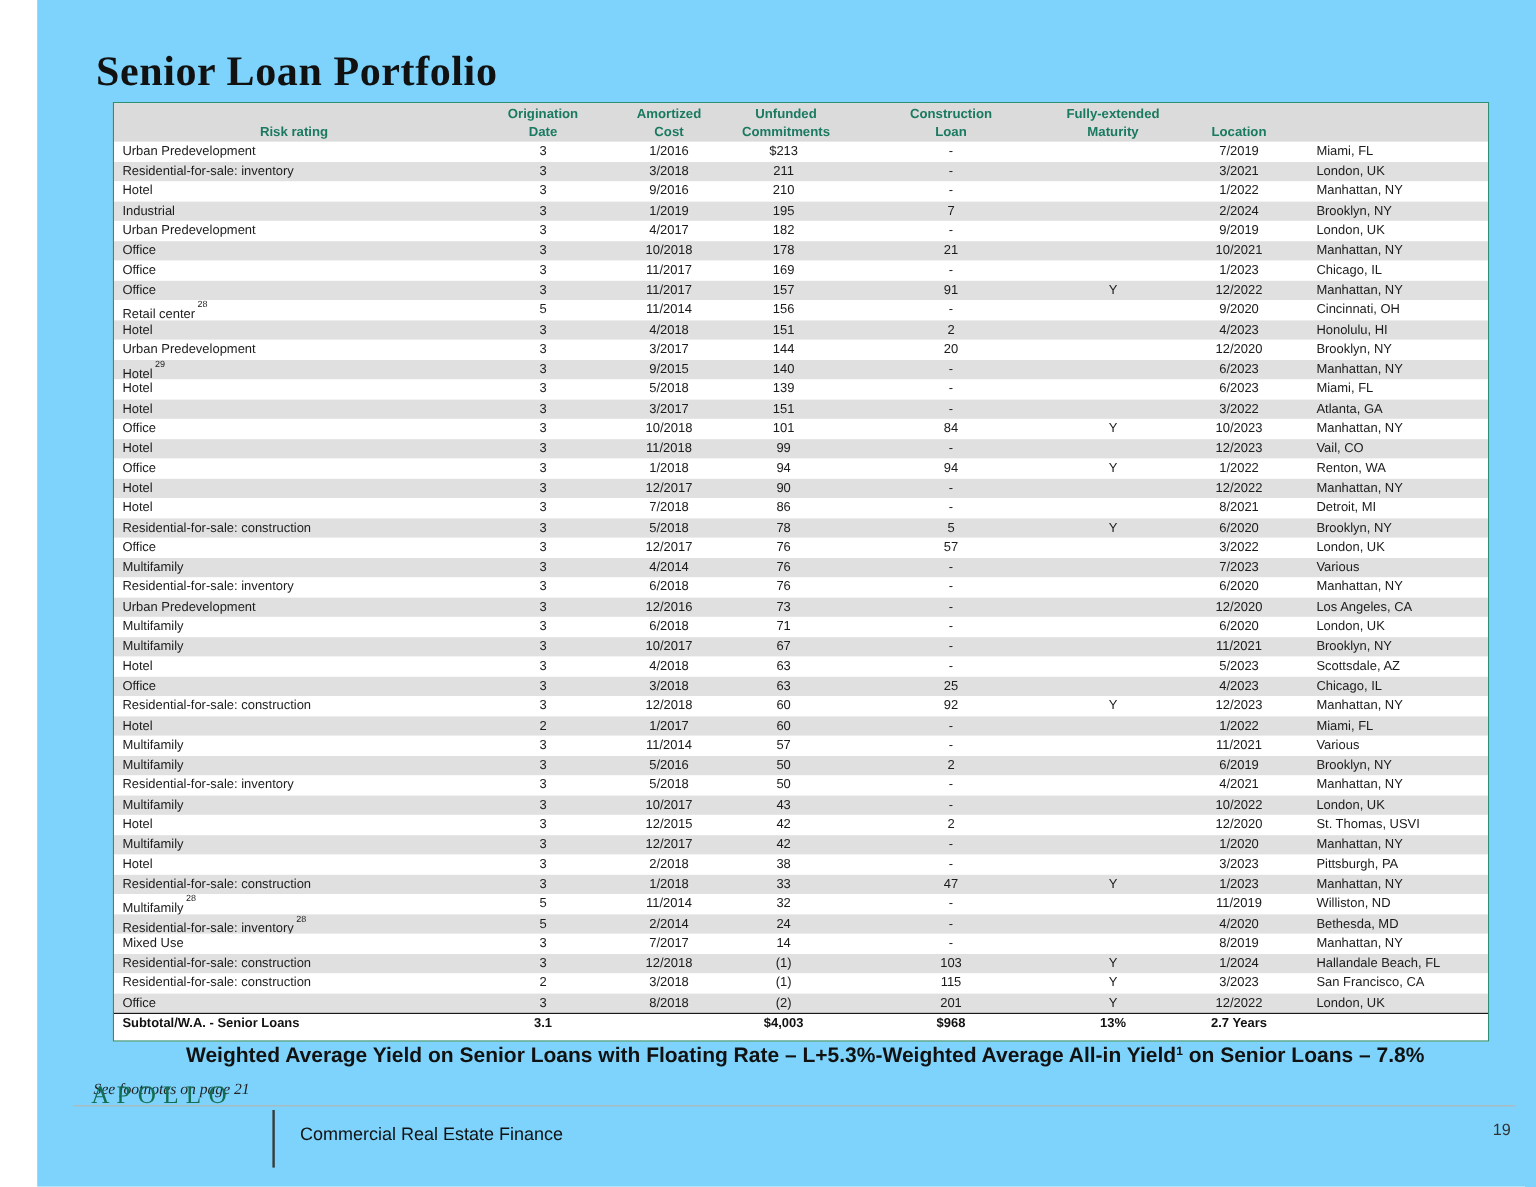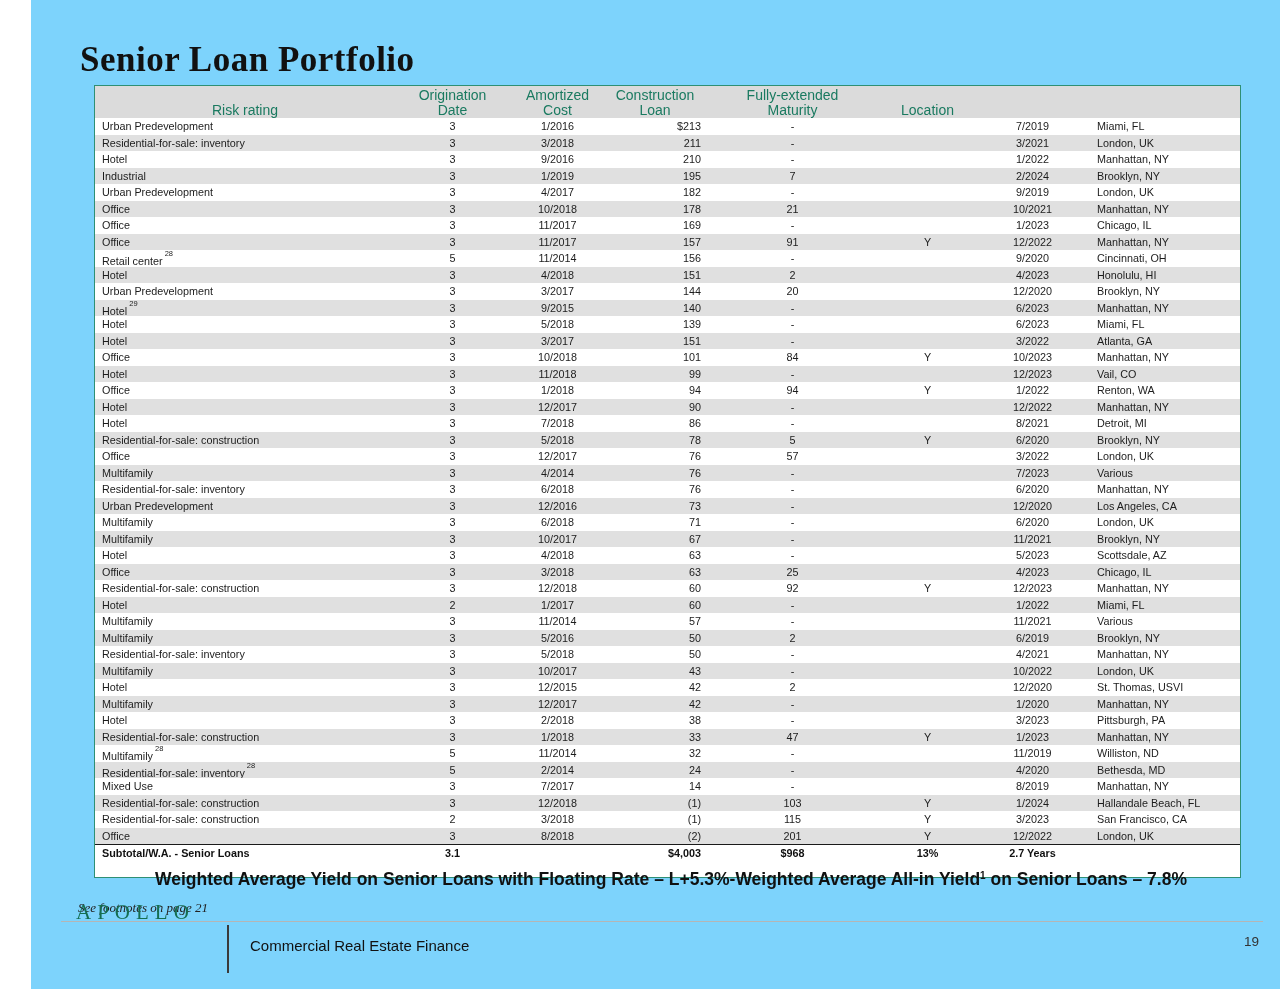--- a/index.html
+++ b/index.html
@@ -16,28 +16,28 @@
   .loan-table {
     position:absolute; left:63px; top:85px; width:1147px;
     border:1.5px solid #2f8f74; background:#fff;
   }
   .grid {
     display:grid;
     grid-template-columns:300px 115px 95px 100px 175px 95px 115px 149px;
   }
   .thead { background:#dbdbdb; padding-top:2px; }
   .hcell { display:flex; flex-direction:column; justify-content:flex-end; }
-  .h1, .h2 { height:15px; line-height:15px; font-size:14px; font-weight:400; color:#1a7a60; white-space:nowrap; }
+  .h1, .h2 { height:15px; line-height:15px; font-size:11px; font-weight:700; color:#1a7a60; white-space:nowrap; }
   .cell { height:16.5px; line-height:16.5px; font-size:10.8px; color:#1c1c1c; white-space:nowrap; overflow:hidden; }
   .trow:nth-child(even) { background:#e0e0e0; }
   .al { text-align:left; padding-left:7px; }
   .ac { text-align:center; }
-  .ar { text-align:right; padding-right:4px; }
+  .ar { text-align:center; padding-right:4px; }
   .subtotal-row { border-top:1.5px solid #1a1a1a; font-weight:700; }
-  .subtotal-row .cell { height:32px; line-height:17.5px; font-weight:700; color:#111; }
+  .subtotal-row .cell { height:22px; line-height:17.5px; font-weight:700; color:#111; }
   sup.fnsup { font-size:7.5px; position:relative; top:-4px; margin-left:2px; }
 
   .summary {
     position:absolute; top:869px; left:0; width:100%;
     display:flex; justify-content:center; 
     font-size:17.5px; font-weight:700; color:#111; white-space:nowrap;
   }
   .summary .sum-sup { font-size:10px; position:relative; top:-6px; }
 
   .footnote {
@@ -75,20 +75,24 @@
           <div class="h1">&nbsp;</div>
           <div class="h2">Risk rating</div>
         </div>
         <div class="hcell ac">
           <div class="h1">Origination</div>
           <div class="h2">Date</div>
         </div>
         <div class="hcell ac">
           <div class="h1">Amortized</div>
           <div class="h2">Cost</div>
+        </div>
+        <div class="hcell ac">
+          <div class="h1">Unfunded</div>
+          <div class="h2">Commitments</div>
         </div>
         <div class="hcell ac">
           <div class="h1">Construction</div>
           <div class="h2">Loan</div>
         </div>
         <div class="hcell ac">
           <div class="h1">Fully-extended</div>
           <div class="h2">Maturity</div>
         </div>
         <div class="hcell ac">

